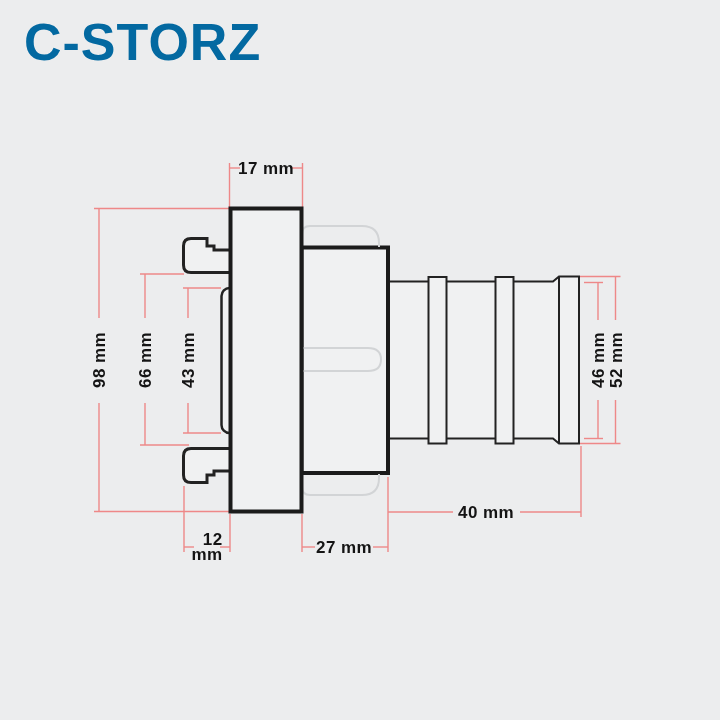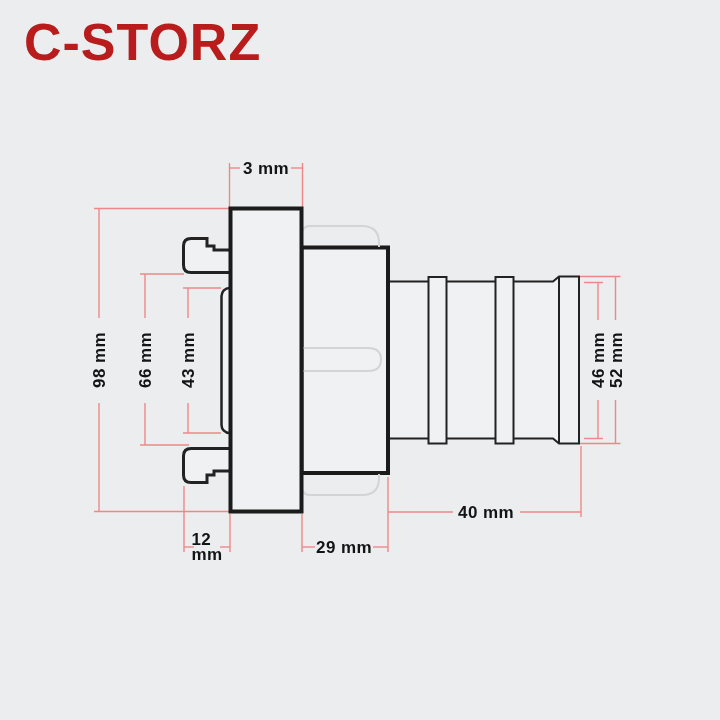--- a/index.html
+++ b/index.html
@@ -1,24 +1,24 @@
 <!DOCTYPE html>
 <html><head>
 <meta charset="utf-8">
 <style>
   html,body{margin:0;padding:0;background:#ecedee;}
   #canvas{position:relative;width:720px;height:720px;background:#ecedee;overflow:hidden;
           font-family:"Liberation Sans",sans-serif;}
   #lineart{position:absolute;left:0;top:0;}
   .logo{position:absolute;left:24px;top:12px;font-weight:bold;font-size:52px;
-        letter-spacing:1px;color:#b91c1c;user-select:none;}
+        letter-spacing:1px;color:#0369a1;user-select:none;}
   .dim{position:absolute;font-weight:bold;font-size:17px;color:#141414;
        white-space:nowrap;letter-spacing:.4px;transform:translate(-50%,-50%);line-height:15px;}
   .dim.vert{transform:translate(-50%,-50%) rotate(-90deg);}
-  .dim.twoline{text-align:left;}
+  .dim.twoline{text-align:right;}
   .dim.twoline span{display:block;}
 </style>
 </head>
 <body>
 
 <div id="canvas">
 
   <svg id="lineart" width="720" height="720" viewBox="0 0 720 720">
 
     <g stroke="#222" stroke-width="2" fill="#f0f1f2">
@@ -84,34 +84,34 @@
     </g>
 
     <path d="M 233 250 H 214 V 246 H 207 V 238.5 H 191 Q 183.5 238.5 183.5 246 V 265 Q 183.5 272.5 191 272.5 H 233" stroke="#222" stroke-width="3" fill="#f0f1f2"></path>
     <path d="M 233 471 H 214 V 475 H 207 V 482.5 H 191 Q 183.5 482.5 183.5 475 V 456 Q 183.5 448.5 191 448.5 H 233" stroke="#222" stroke-width="3" fill="#f0f1f2"></path>
     <rect x="221.5" y="288" width="22" height="145" rx="8" stroke="#222" stroke-width="2.5" fill="#f0f1f2"></rect>
     <rect x="230.5" y="208.5" width="71" height="303" stroke="#1b1b1b" stroke-width="4" fill="#f0f1f2"></rect>
   </svg>
 
   <div class="logo">C-STORZ</div>
 
-  <div class="dim" style="left:266px;top:168px">3 mm</div>
+  <div class="dim" style="left:266px;top:168px">17 mm</div>
 
   <div class="dim vert" style="left:99px;top:360px">98 mm</div>
 
   <div class="dim vert" style="left:145px;top:360px">66 mm</div>
 
   <div class="dim vert" style="left:188px;top:360px">43 mm</div>
 
   <div class="dim vert" style="left:598px;top:360px">46 mm</div>
 
   <div class="dim vert" style="left:616px;top:360px">52 mm</div>
 
   <div class="dim" style="left:486px;top:512px">40 mm</div>
 
-  <div class="dim" style="left:344px;top:547px">29 mm</div>
+  <div class="dim" style="left:344px;top:547px">27 mm</div>
 
   <div class="dim twoline" style="left:207px;top:547px">
     <span>12</span>
     <span>mm</span>
   </div>
 
 </div>
 
 </body></html>

